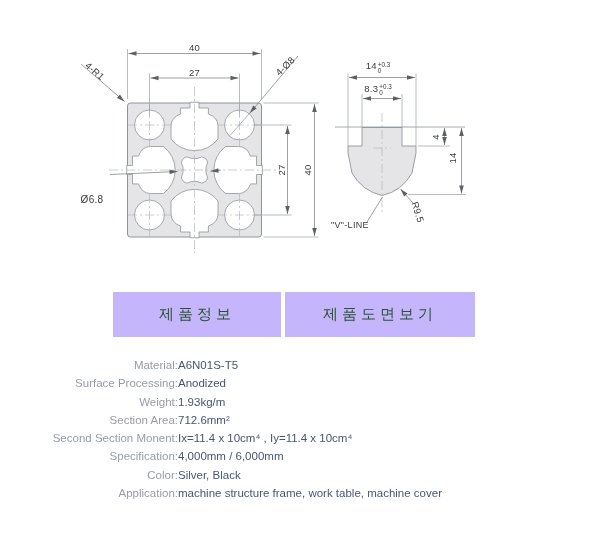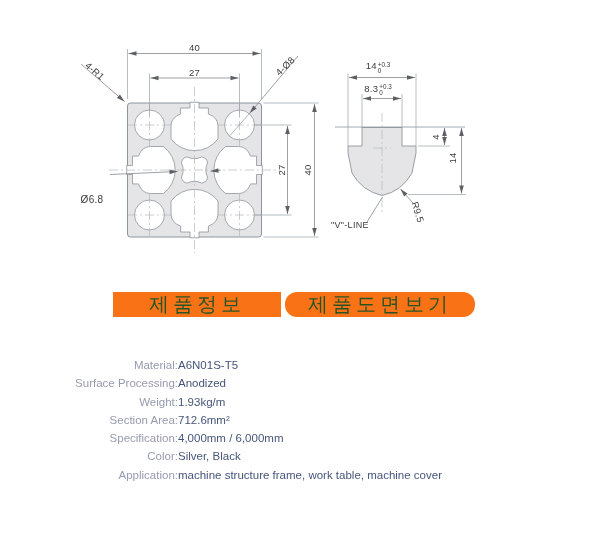--- a/index.html
+++ b/index.html
@@ -6,24 +6,24 @@
   .page{position:relative;width:600px;height:550px;background:#fff;overflow:hidden;
         font-family:"Liberation Sans",sans-serif;}
   
   .drawing{position:absolute;left:4px;top:0;width:600px;height:290px;padding-left:11px;}
   .drawing svg{position:absolute;left:0;top:0;}
   .dim{position:absolute;font-size:9.5px;color:#3b3b3b;white-space:nowrap;
        transform-origin:center;letter-spacing:.3px;}
   .tolwrap{display:inline-flex;flex-direction:column;vertical-align:2.5px;margin-left:1px;
            font-size:6.3px;line-height:6px;letter-spacing:0;text-align:left;}
   
-  .tab{position:absolute;top:292px;height:25px;display:flex;align-items:center;justify-content:center;
-       background:#f97316;color:#275427;font-size:20px;letter-spacing:4px;cursor:pointer;}
+  .tab{position:absolute;top:292px;height:45px;display:flex;align-items:center;justify-content:center;
+       background:#c4b5fd;color:#275427;font-size:15px;letter-spacing:4px;cursor:pointer;}
   .tab-1{left:113px;width:168px;}
-  .tab-2{left:285px;width:190px;border-radius:12px;}
+  .tab-2{left:285px;width:190px;}
   
   .specs{position:absolute;left:0;top:356px;width:548px;font-size:11.5px;}
   .srow{display:flex;line-height:18.3px;}
   .slabel{width:178px;text-align:right;color:#969bb0;flex:none;}
   .svalue{color:#46557a;white-space:nowrap;}
 </style>
 </head>
 <body>
 
 <div class="page">
@@ -157,20 +157,24 @@
     </div>
     <div class="srow">
       <div class="slabel">Weight:</div>
       <div class="svalue">1.93kg/m</div>
     </div>
     <div class="srow">
       <div class="slabel">Section Area:</div>
       <div class="svalue">712.6mm²</div>
     </div>
     <div class="srow">
+      <div class="slabel">Second Section Monent:</div>
+      <div class="svalue">Ix=11.4 x 10cm⁴ , Iy=11.4 x 10cm⁴</div>
+    </div>
+    <div class="srow">
       <div class="slabel">Specification:</div>
       <div class="svalue">4,000mm / 6,000mm</div>
     </div>
     <div class="srow">
       <div class="slabel">Color:</div>
       <div class="svalue">Silver, Black</div>
     </div>
     <div class="srow">
       <div class="slabel">Application:</div>
       <div class="svalue">machine structure frame, work table, machine cover</div>

